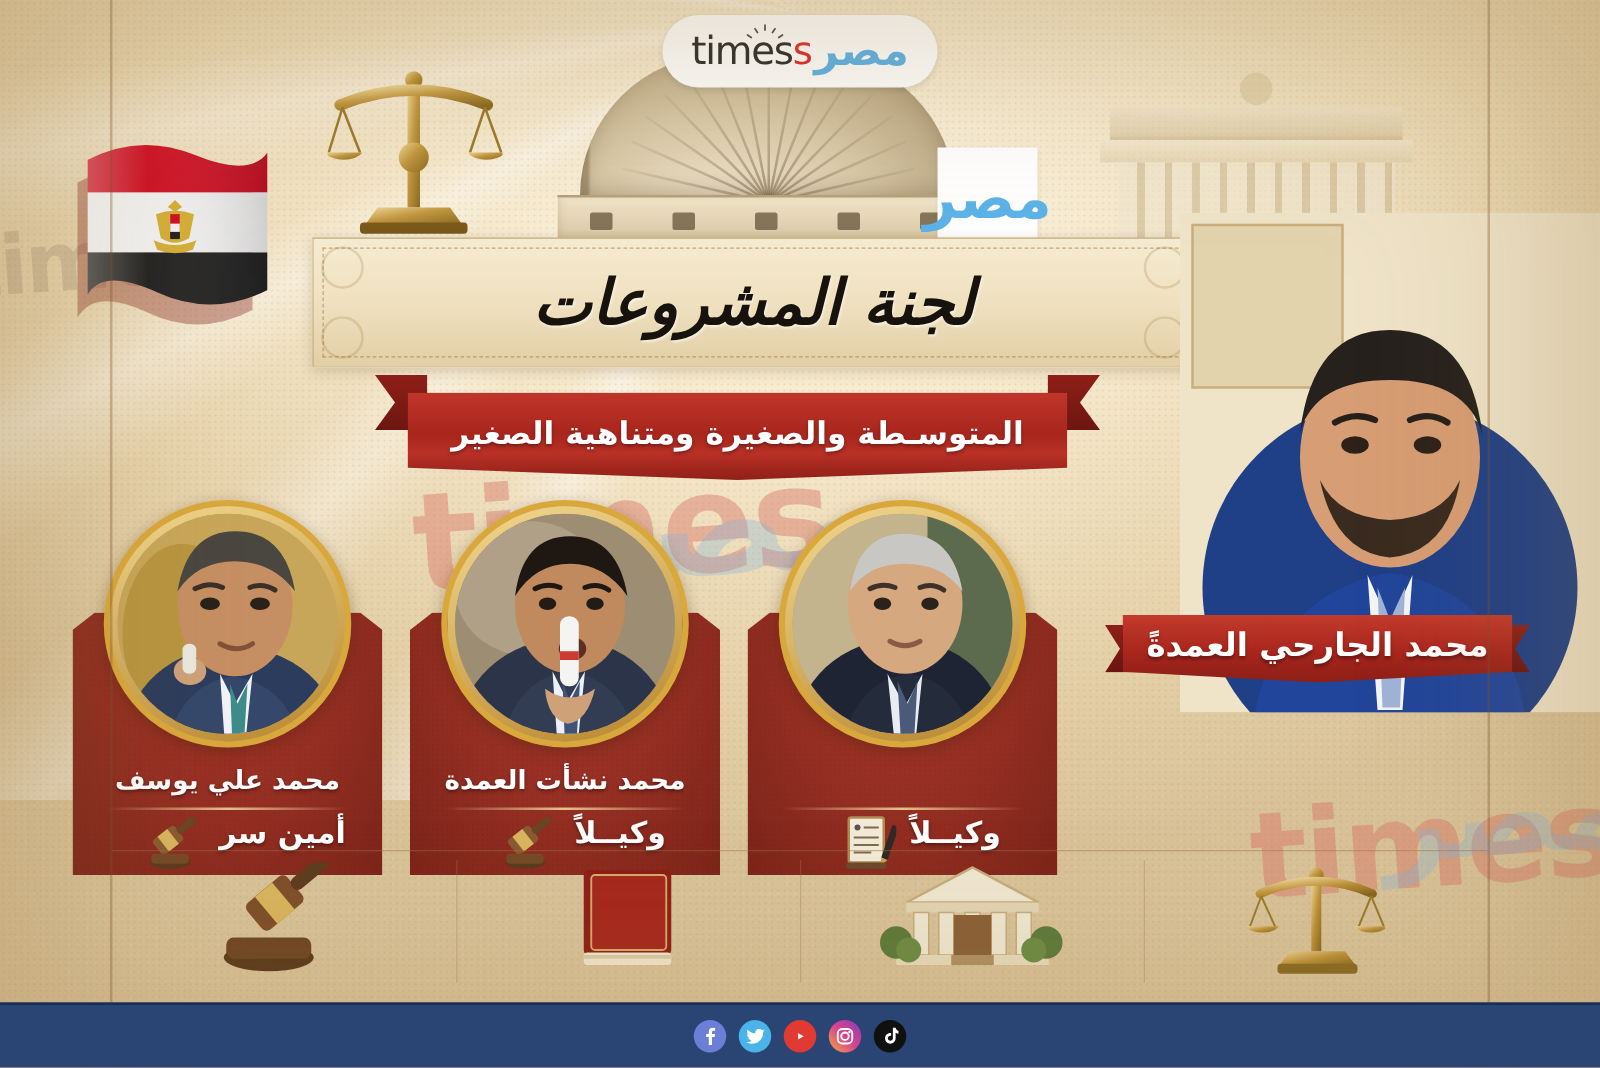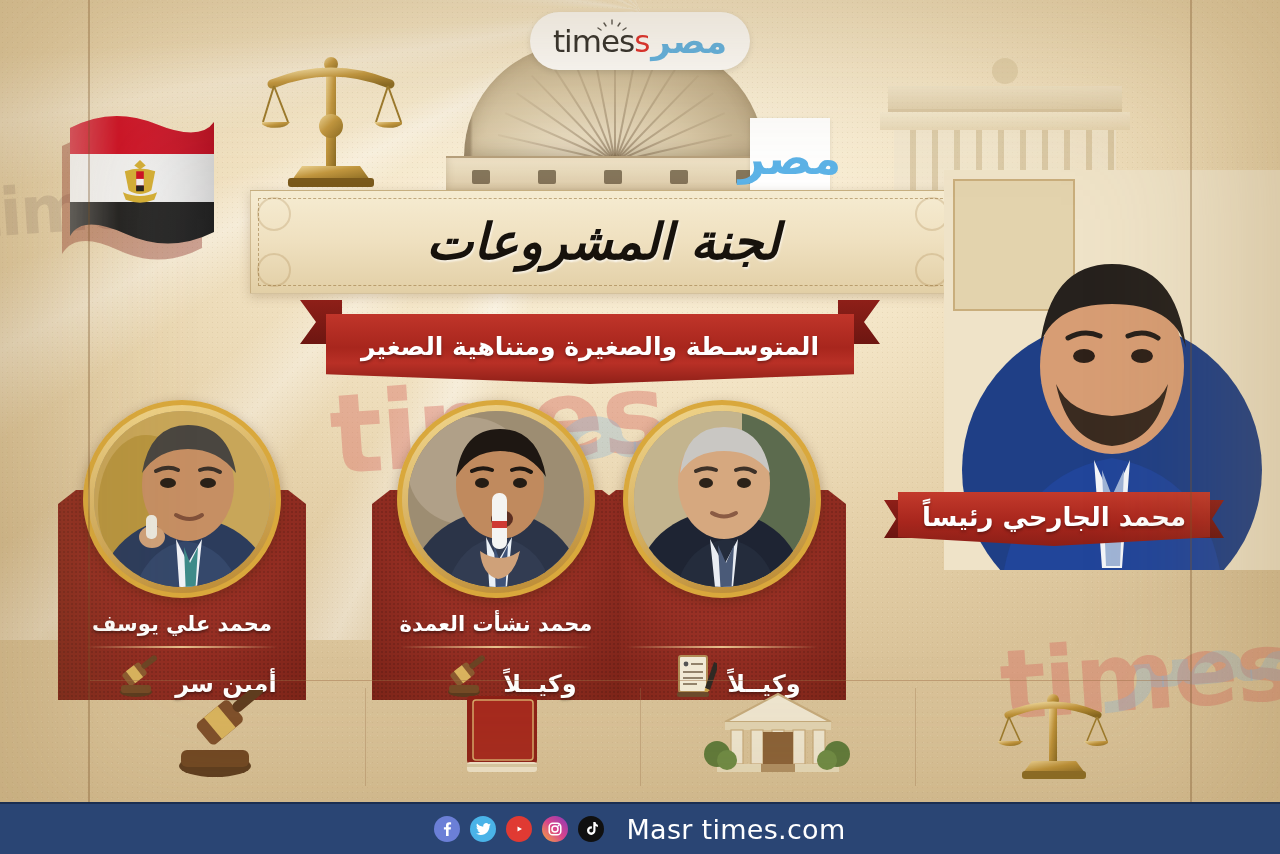--- a/index.html
+++ b/index.html
@@ -206,21 +206,21 @@
     position: absolute; left: 10px; right: 10px; top: 212px;
     direction: rtl; text-align: center; color: #fff;
     font-size: 21px; font-weight: 700; text-shadow: 0 2px 3px rgba(0,0,0,.4);
   }
   .card-div {
     position: absolute; left: 28px; right: 28px; top: 246px; height: 2px;
     background: linear-gradient(90deg, rgba(240,210,150,0), rgba(245,220,160,.85), rgba(240,210,150,0));
   }
   .card-role-row {
     position: absolute; left: 0; right: 0; top: 252px; height: 46px;
-    display: flex; align-items: flex-end; justify-content: center; gap: 10px; direction: rtl; padding-left: 32px;
+    display: flex; align-items: flex-start; justify-content: center; gap: 10px; direction: rtl; padding-left: 32px;
   }
   .card-role {
     color: #fff; font-size: 24px; font-weight: 700; letter-spacing: 1px;
     text-shadow: 0 2px 3px rgba(0,0,0,.4);
   }
 
   
   .chair-photo {
     position: absolute; left: 944px; top: 170px; width: 336px; height: 400px;
     overflow: hidden;
@@ -433,21 +433,21 @@
       <path d="M124 168 q16-9 32-2 M184 166 q16-7 30 2" stroke="#27201a" stroke-width="5" fill="none" stroke-linecap="round"></path>
       <circle cx="206" cy="340" r="7" fill="#c9a24a"></circle>
       <path d="M88 356 q44-22 84-8 q-40 4 -84 22 z" fill="#d79d74"></path>
     </svg>
   </div>
 
   <div class="chair-ribbon">
     <div class="tail l"></div>
     <div class="tail r"></div>
     <div class="main">
-      <span>محمد الجارحي رئيساً</span>
+      <span>محمد الجارحي العمدةً</span>
     </div>
   </div>
 
   <div class="card" style="left:598px; top:400px;">
     <div class="card-body"></div>
     <div class="card-ring">
       <div class="card-img">
         <svg viewBox="0 0 186 186" width="186" height="186">
           <rect width="186" height="186" fill="#c3b48e"></rect>
           <rect x="108" y="0" width="78" height="186" fill="#5c6b4e"></rect>
@@ -476,21 +476,21 @@
             <path d="M8 24 h20"></path>
             <path d="M8 30 h14"></path>
         </g>
         <path d="M30 34 l9-26 l5 2 l-9 26 z" fill="#2f2a24"></path>
         <path d="M30 34 l5 2 l-6 5 z" fill="#c9a24a"></path>
         <rect x="2" y="38" width="32" height="5" rx="2" fill="#6b4a2c"></rect>
       </svg>
     </div>
   </div>
 
-  <div class="card" style="left:328px; top:400px;margin-left:44px;">
+  <div class="card" style="left:328px; top:400px;">
     <div class="card-body"></div>
     <div class="card-ring">
       <div class="card-img">
         <svg viewBox="0 0 186 186" width="186" height="186">
           <rect width="186" height="186" fill="#9d8d72"></rect>
           <ellipse cx="60" cy="60" rx="60" ry="54" fill="#b0a088"></ellipse>
           <ellipse cx="88" cy="180" rx="86" ry="80" fill="#2b3448"></ellipse>
           <path d="M36 186 q12-54 54-60 q46 6 56 60 z" fill="#323c52"></path>
           <path d="M78 126 l12 24 l14-24 l-6 60 h-16 z" fill="#eaf0f6"></path>
           <path d="M86 134 l6 16 l8-16 l-3 52 h-9 z" fill="#3f5378"></path>
@@ -648,16 +648,15 @@
           <rect x="1.2" y="1.2" width="11.6" height="11.6" rx="3.6" fill="none" stroke="#fff" stroke-width="1.5"></rect>
           <circle cx="7" cy="7" r="3" fill="none" stroke="#fff" stroke-width="1.5"></circle>
           <circle cx="10.6" cy="3.5" r="1" fill="#fff"></circle>
         </svg>
     </div>
     <div class="soc" style="background:#101010;">
       <svg width="14" height="15" viewBox="0 0 14 15">
           <path d="M9.3 0h2.2c.2 1.4 1 2.5 2.4 2.7v2.2c-.9 0-1.7-.3-2.4-.8v4.5c0 2.4-1.9 4.3-4.3 4.3S3 11 3 8.6s1.9-4.3 4.3-4.3c.2 0 .4 0 .6.1v2.3c-.2-.1-.4-.1-.6-.1-1.1 0-2 .9-2 2s.9 2 2 2 2-.9 2-2z" fill="#fff"></path>
         </svg>
     </div>
-    <span class="footer-text">Masr times.com</span>
   </div>
 
 </div>
 
 </body></html>

